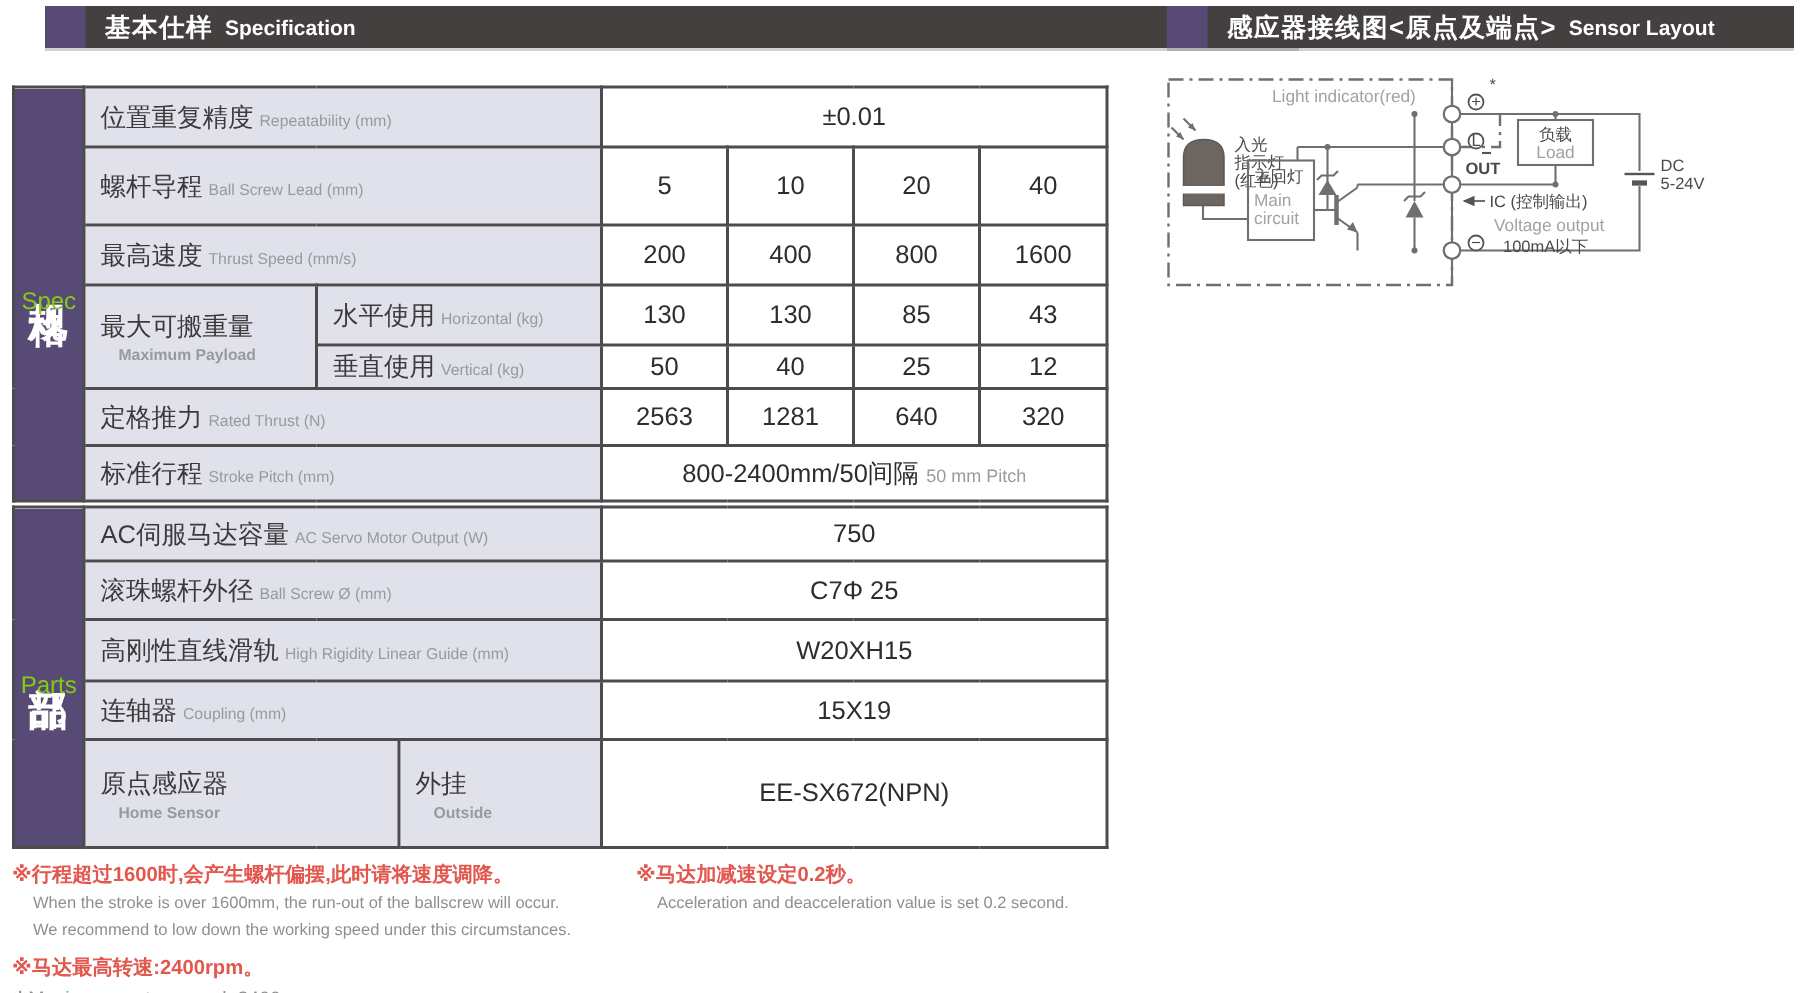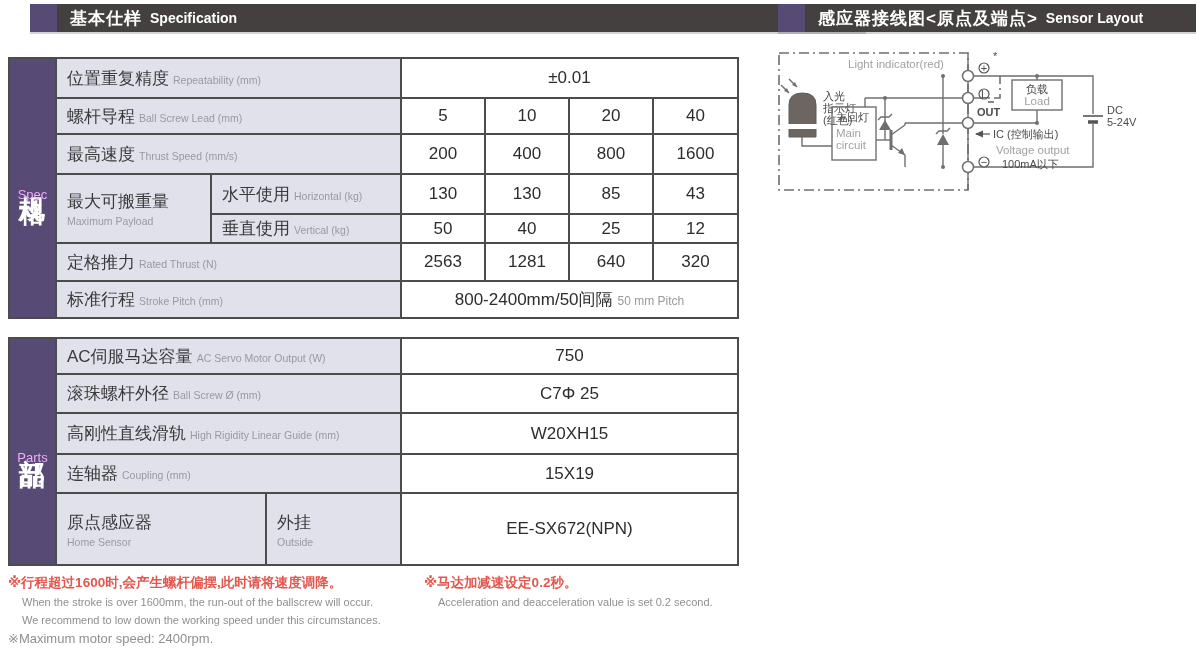--- a/index.html
+++ b/index.html
@@ -20,25 +20,25 @@
   
   .tblpos { position:absolute; left:8px; }
   #spec-pos  { top:57px; }
   #parts-pos { top:337px; }
   table { border-collapse:collapse; table-layout:fixed; }
   td { border:2px solid #4c4c4c; padding:0; overflow:hidden; }
   td.group { background:#574a74; text-align:center; vertical-align:middle; }
   .gwrap { display:flex; flex-direction:column; align-items:center; justify-content:center; }
   .gcjk { writing-mode:vertical-rl; text-orientation:upright; color:#fff;
           font-size:26px; font-weight:bold; letter-spacing:4px; line-height:1; }
-  .gen  { color:#f0abfc; font-size:13px; margin-top:4px; }
+  .gen  { color:#84cc16; font-size:16px; margin-top:4px; }
   td.lab { background:#e1e1ec; vertical-align:middle; padding:2px 4px 2px 10px; }
   .lcjk { font-size:17px; color:#3a3a3a; white-space:nowrap; }
   .len  { font-size:10.5px; color:#979aa0; margin-left:4px; white-space:nowrap; }
-  .stack .len { display:block; margin-left:0; margin-top:2px; }
+  .stack .len { display:block; margin-left:12px; margin-top:2px;font-weight:bold; }
   td.val { background:#fff; text-align:center; vertical-align:middle;
            font-size:17px; color:#2d2d2d; white-space:nowrap; }
   .vsub { font-size:12px; color:#9a9a9a; margin-left:5px; }
 
   
   .fnotes { position:absolute; top:574px; }
   #fnotes-left  { left:8px;  width:400px; }
   #fnotes-right { left:424px; width:330px; }
   .fr  { color:#e2574e; font-size:13.5px; font-weight:bold; margin:0 0 3px 0; white-space:nowrap; }
   .fg  { color:#8f8f8f; font-size:11px; margin:0 0 2px 14px; line-height:1.45; white-space:nowrap; }
@@ -84,21 +84,21 @@
       <div class="gwrap">
         <div class="gcjk">规格</div>
         <div class="gen">Spec</div>
       </div>
     </td>
     <td class="lab" colspan="3">
       <span class="lcjk">位置重复精度</span><span class="len">Repeatability (mm)</span>
     </td>
     <td class="val" colspan="4">±0.01</td>
   </tr>
-  <tr style="height:36px">
+  <tr style="height:52px">
     <td class="lab" colspan="3">
       <span class="lcjk">螺杆导程</span><span class="len">Ball Screw Lead (mm)</span>
     </td>
     <td class="val">5</td>
     <td class="val">10</td>
     <td class="val">20</td>
     <td class="val">40</td>
   </tr>
   <tr style="height:40px">
     <td class="lab" colspan="3">
@@ -204,20 +204,21 @@
     <td class="val" colspan="4">EE-SX672(NPN)</td>
   </tr>
 </tbody>
     </table>
 </div>
 
 <div class="fnotes" id="fnotes-left">
   <p class="fr">※行程超过1600时,会产生螺杆偏摆,此时请将速度调降。</p>
   <p class="fg">When the stroke is over 1600mm, the run-out of the ballscrew will occur.</p>
   <p class="fg">We recommend to low down the working speed under this circumstances.</p>
+  <p class="fr2">※马达最高转速:2400rpm。</p>
   <p class="fg2">※Maximum motor speed: 2400rpm.</p>
 </div>
 <div class="fnotes" id="fnotes-right">
   <p class="fr">※马达加减速设定0.2秒。</p>
   <p class="fg">Acceleration and deacceleration value is set 0.2 second.</p>
 </div>
 
 <svg id="diagram" viewBox="0 0 418 156">
 
   <rect x="1" y="9" width="189" height="137" class="dg-dash"></rect>

